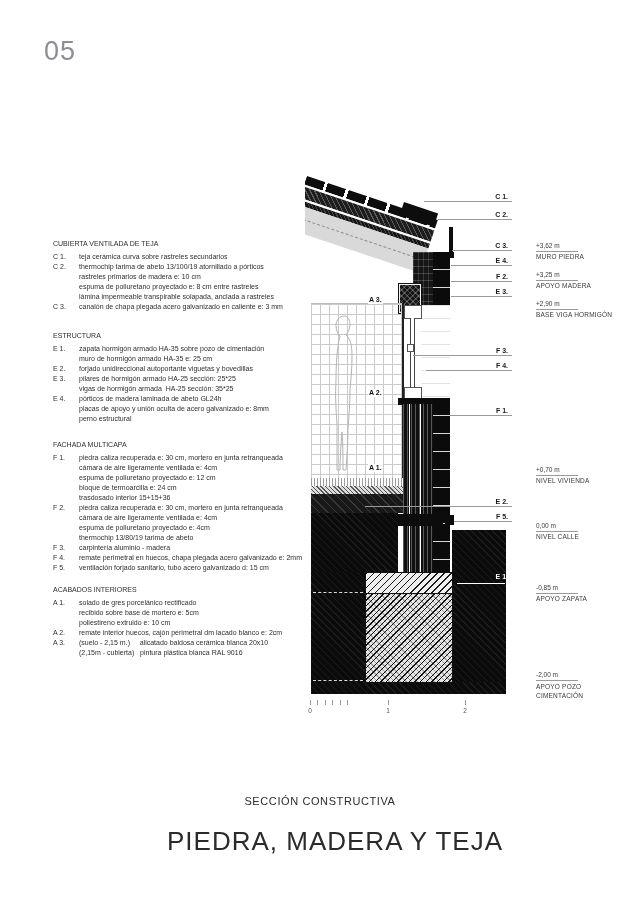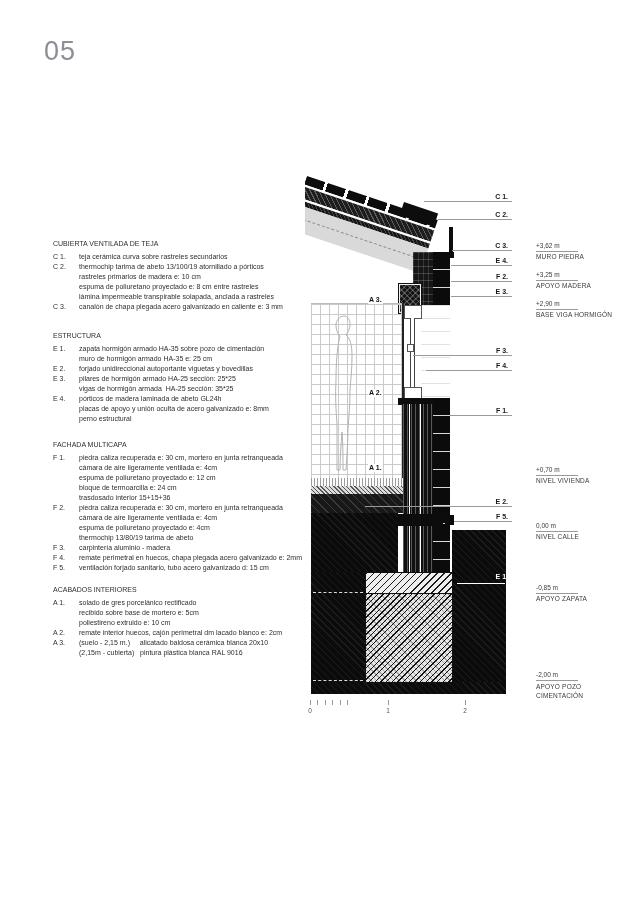--- a/index.html
+++ b/index.html
@@ -387,14 +387,16 @@
       <div class="tick" style="left:24px;"></div>
     <div class="tick" style="left:32px;"></div>
       <div class="tick" style="left:39px;"></div>
     <div class="tick" style="left:80px;"></div>
       <div class="tick" style="left:157px;"></div>
     <div class="snum" style="left:2px;">0</div>
     <div class="snum" style="left:80px;">1</div>
     <div class="snum" style="left:157px;">2</div>
   </div>
 
+  <div class="f-sub">SECCIÓN CONSTRUCTIVA</div>
+  <div class="f-title">PIEDRA, MADERA Y TEJA</div>
 
 </div>
 
 </body></html>

